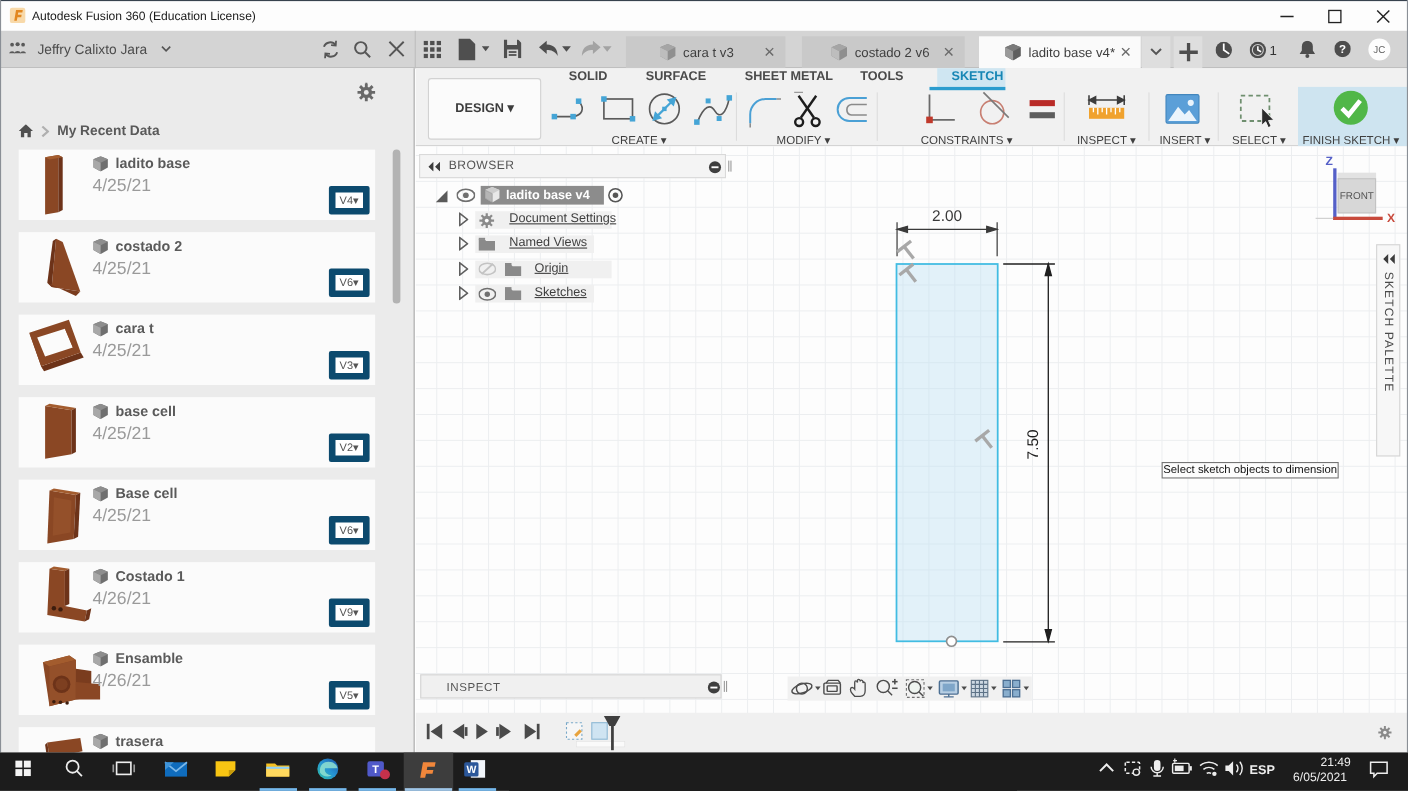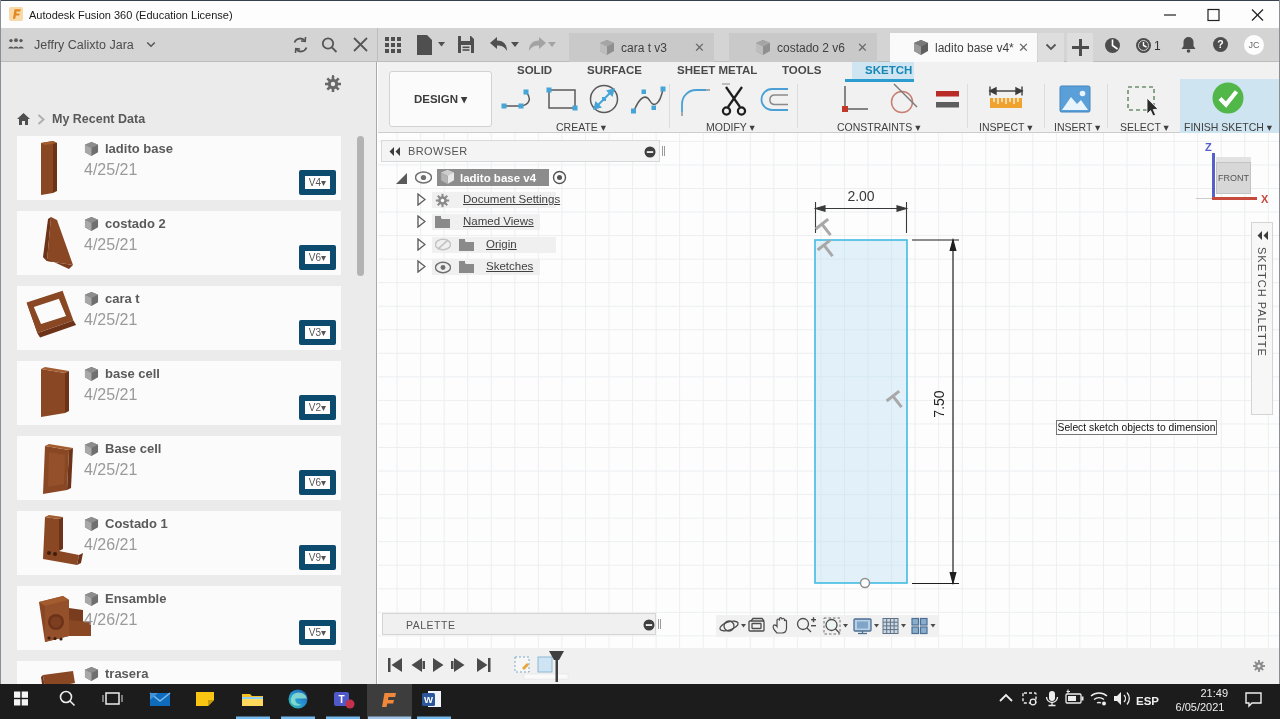--- a/index.html
+++ b/index.html
@@ -599,21 +599,21 @@
     <div class="abs" style="left:834px;top:64px;width:45px;height:3px;background:#c84a3c"></div>
     <div class="abs" style="left:883px;top:60px;font-size:11px;font-weight:bold;color:#c84a3c">X</div>
   </div>
   <div class="abs" id="palette">
     <svg class="abs" style="left:5px;top:8px" width="12" height="9" viewBox="0 0 12 9">
         <path d="M5 0 L5 9 L0.5 4.5 Z M11 0 L11 9 L6.5 4.5 Z" fill="#3c3c3c"></path>
       </svg>
     <div class="ptxt">SKETCH PALETTE</div>
   </div>
   <div class="abs" id="comments">
-      <span>PALETTE</span>
+      <span>INSPECT</span>
     <svg class="abs" style="left:260px;top:5px" width="12" height="12" viewBox="0 0 12 12">
         <circle cx="6" cy="6" r="5.5" fill="#3f3f3f"></circle>
         <rect x="2.8" y="5.2" width="6.4" height="1.7" fill="#fff"></rect>
       </svg>
   </div>
   <div class="abs" style="left:280px;top:486px;width:3px;height:10px;border-left:1px solid #9a9a9a;border-right:1px solid #9a9a9a"></div>
   <div class="abs" id="navbar">
     <svg class="abs" style="left:0;top:0" width="222" height="22" viewBox="0 0 222 22">
 
       <g stroke="#4c4c4c" stroke-width="1.3" fill="none">

